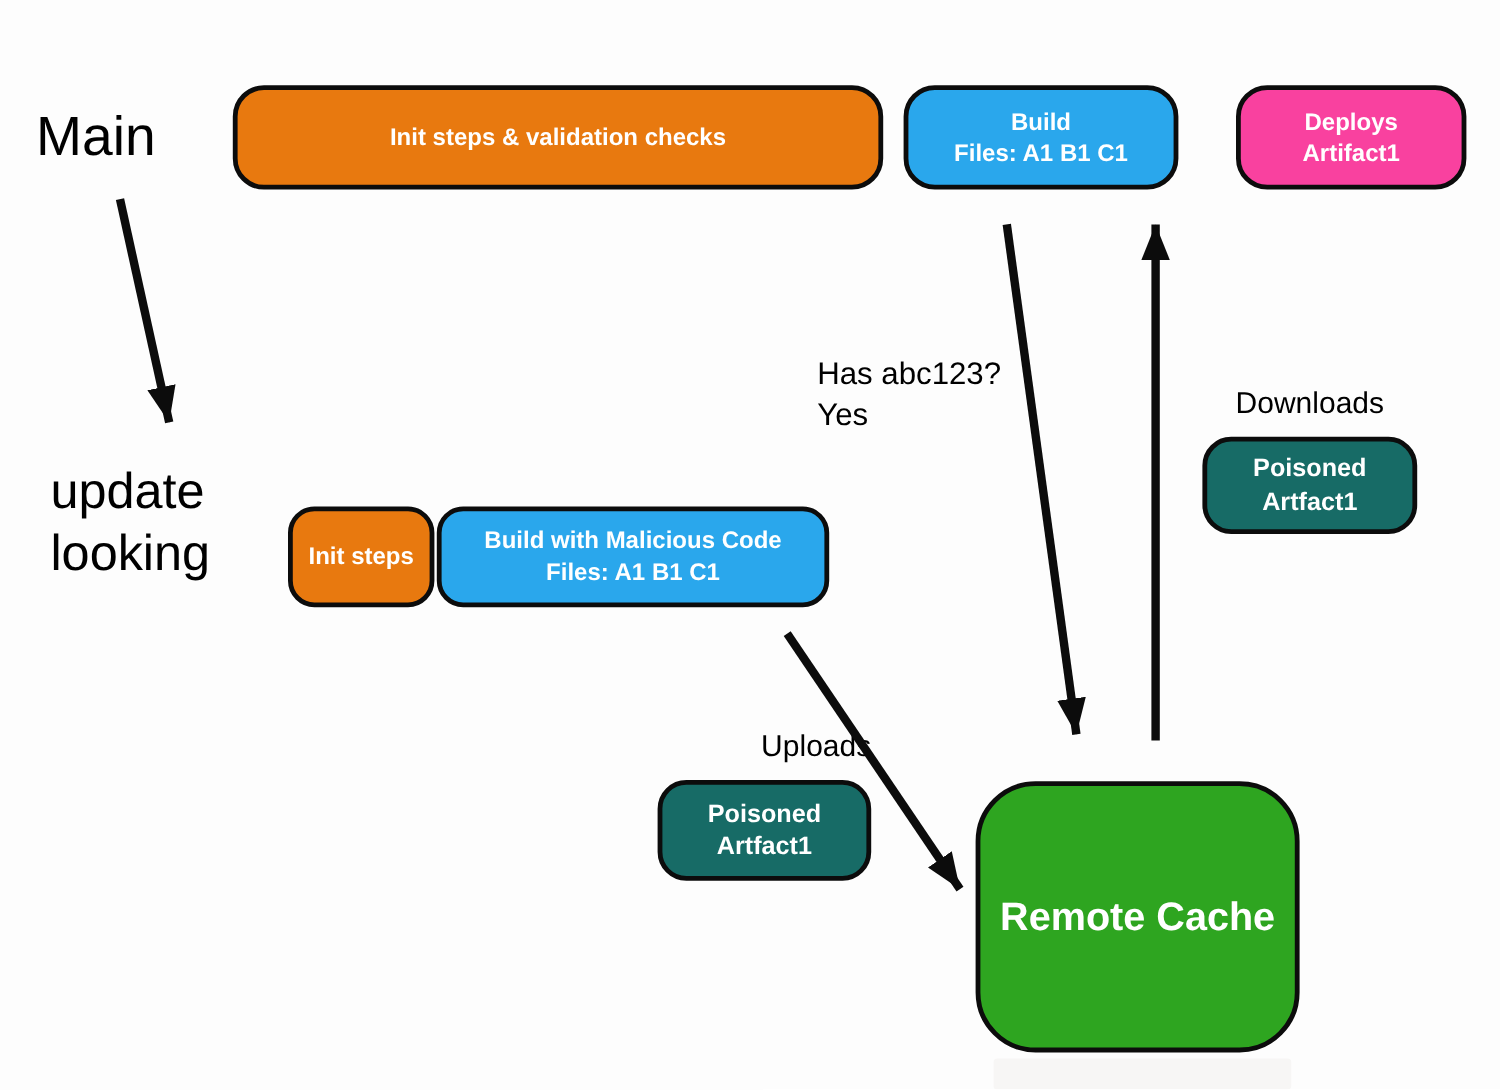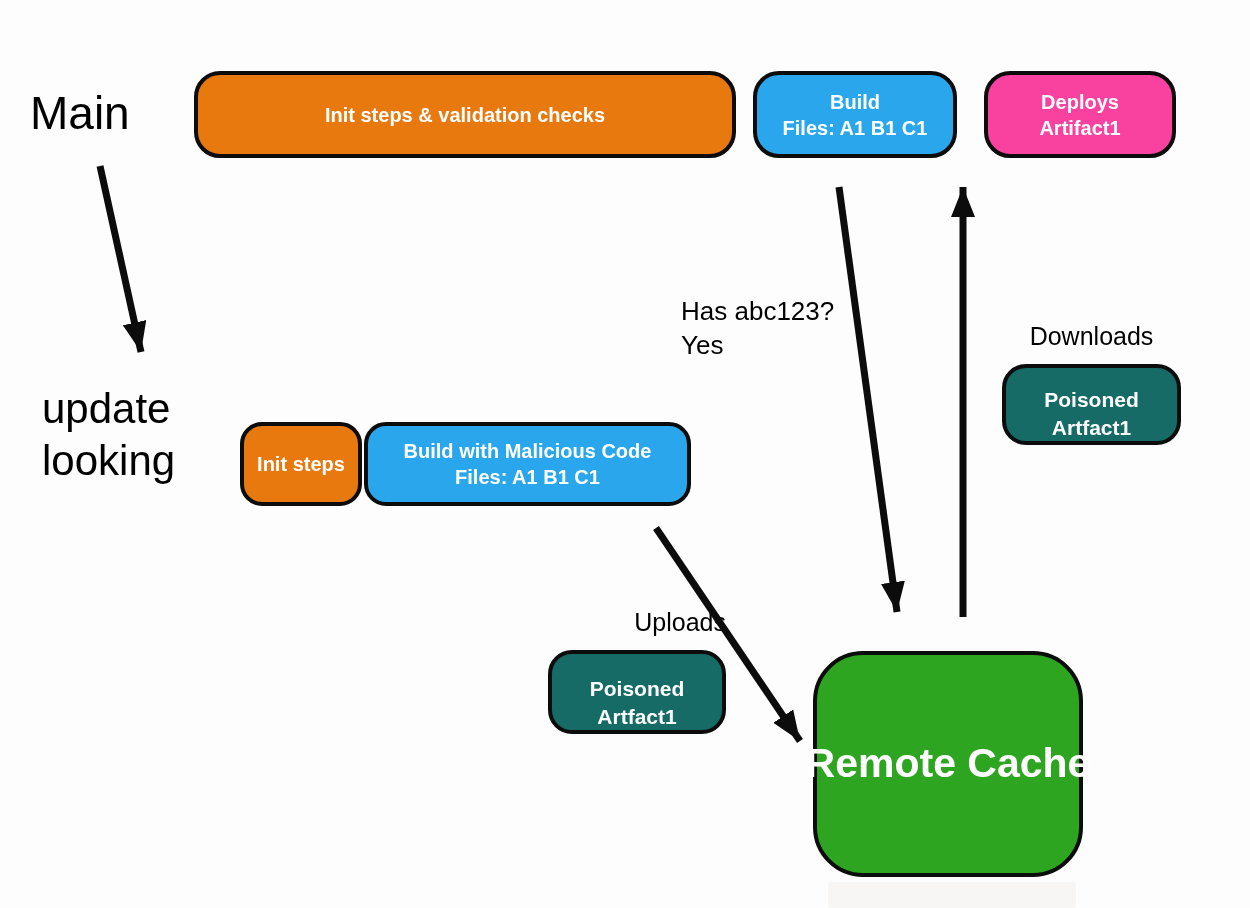--- a/index.html
+++ b/index.html
@@ -23,32 +23,32 @@
     flex-direction: column;
     align-items: center;
     justify-content: center;
     color: var(--box_text, #ffffff);
     font-weight: bold;
     text-align: center;
   }
   .node .nl { line-height: 1.3; white-space: nowrap; }
   .orange { background: var(--orange, #E8790F); }
   .blue   { background: var(--blue, #2AA7EC); }
-  .pink   { background: var(--pink, #F9419F); }
+  .pink   { background: var(--pink, #F9419F); margin-left: 46px; }
   .teal   { background: var(--teal, #176B66); }
   .green  { background: var(--green, #2EA520); }
 
   .r26 { border-radius: 26px; }
   .r22 { border-radius: 22px; }
-  .r24 { border-radius: 24px; justify-content: flex-end; }
+  .r24 { border-radius: 24px; }
   .r50 { border-radius: 50px; }
 
   .fs20 { font-size: 20px; }
   .fs21 { font-size: 21px; }
-  .fs33 { font-size: 41px; }
+  .fs33 { font-size: 33px; }
 
   .plainlabel {
     position: absolute;
     color: var(--text, #000000);
     font-weight: normal;
   }
   #label-main {
     left: 30px; top: 88px;
     font-size: 46px;
     line-height: 1.1;
@@ -111,21 +111,21 @@
   </div>
 
   <div class="plainlabel" id="label-downloads">Downloads</div>
 
   <div class="plainlabel" id="label-uploads">Uploads</div>
 
   <div class="node orange r26 fs20" style="left:194px;top:71px;width:542px;height:87px">
     <div class="nl">Init steps &amp; validation checks</div>
   </div>
 
-  <div class="node blue r26 fs20" style="left:753px;top:71px;width:204px;height:87px">
+  <div class="node blue r26 fs20" style="left:753px;top:71px;width:229px;height:87px">
     <div class="nl">Build</div>
     <div class="nl">Files: A1 B1 C1</div>
   </div>
 
   <div class="node pink r26 fs20" style="left:984px;top:71px;width:192px;height:87px">
     <div class="nl">Deploys</div>
     <div class="nl">Artifact1</div>
   </div>
 
   <div class="node orange r22 fs20" style="left:240px;top:422px;width:122px;height:84px">

